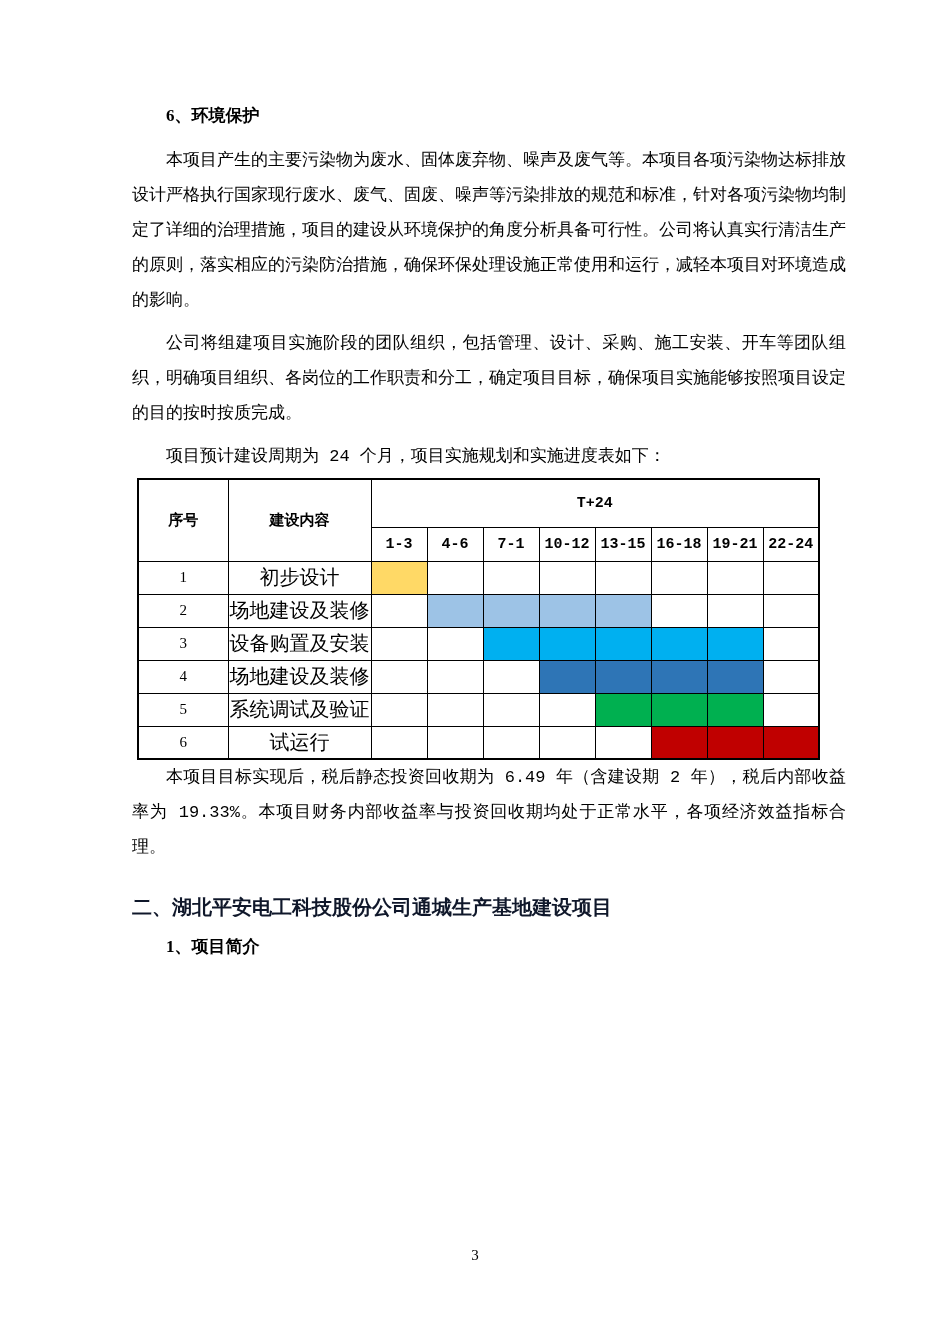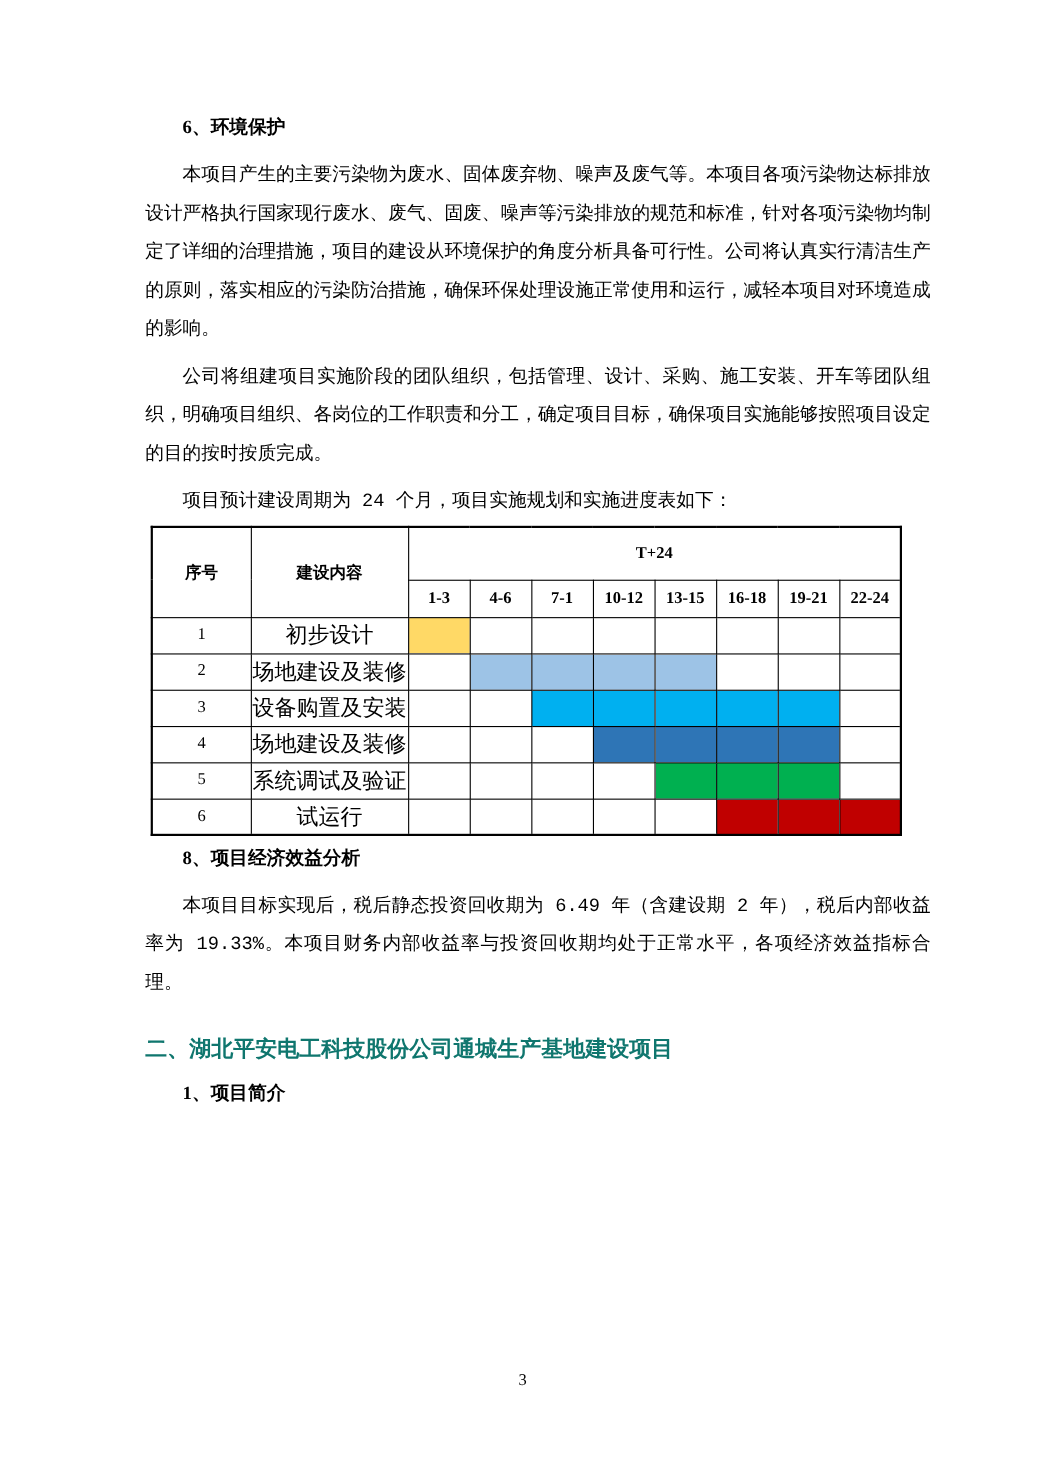--- a/index.html
+++ b/index.html
@@ -34,33 +34,33 @@
     font-size:15px;
   }
   .schedule th, .schedule td {
     border:1px solid #000;
     text-align:center; vertical-align:middle;
     padding:0; overflow:hidden; white-space:nowrap;
   }
   .schedule thead tr.hr1 { height:48px; }
   .schedule thead tr.hr2 { height:34px; }
   .schedule tbody tr { height:33px; }
-  .schedule th { font-weight:bold; font-size:15px; }
+  .schedule th { font-weight:bold; font-size:15px;font-family:Liberation Mono, monospace; }
   .col-num { width:90px; }
   .col-content { width:143px; }
   .c-content { font-size:20px; }
 
   .h-after-table { margin-top:8px; margin-bottom:16px; }
 
   .h-big {
     font-family:"Liberation Sans","DejaVu Sans",sans-serif;
     font-size:20px; font-weight:bold;
     margin:28px 0 7px 0;
     line-height:28px;
-    color:#0f766e;
+    color:#0f172a;
   }
 
   .page-number {
     position:absolute; left:0; right:0; bottom:80px;
     text-align:center; font-size:15px;
   }
 </style>
 </head>
 <body>
 
@@ -163,21 +163,20 @@
           <td></td>
           <td></td>
           <td></td>
           <td style="background: rgb(192, 0, 0);"></td>
           <td style="background: rgb(192, 0, 0);"></td>
           <td style="background: rgb(192, 0, 0);"></td>
         </tr>
       </tbody>
   </table>
 
-  <div class="h-small h-after-table">8、项目经济效益分析</div>
 
   <p class="para">本项目目标实现后，税后静态投资回收期为 6.49 年（含建设期 2 年），税后内部收益率为 19.33%。本项目财务内部收益率与投资回收期均处于正常水平，各项经济效益指标合理。</p>
 
   <div class="h-big">二、湖北平安电工科技股份公司通城生产基地建设项目</div>
 
   <div class="h-small">1、项目简介</div>
 
 </div>
 
 <div class="page-number">3</div>

